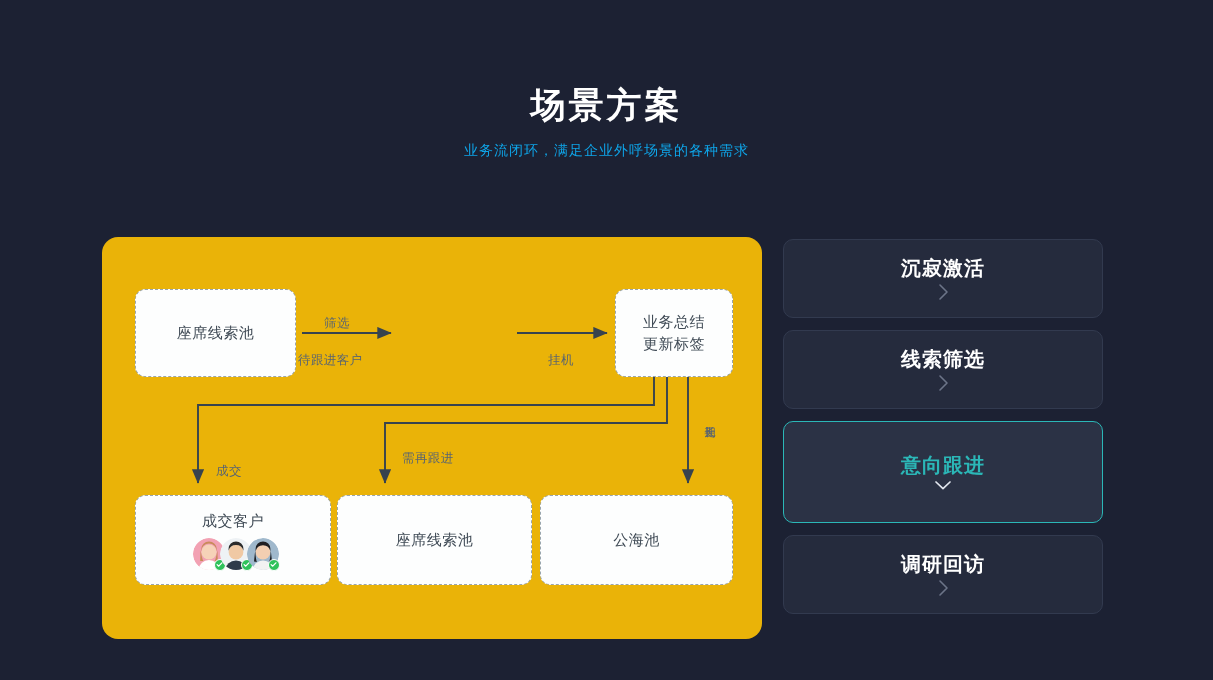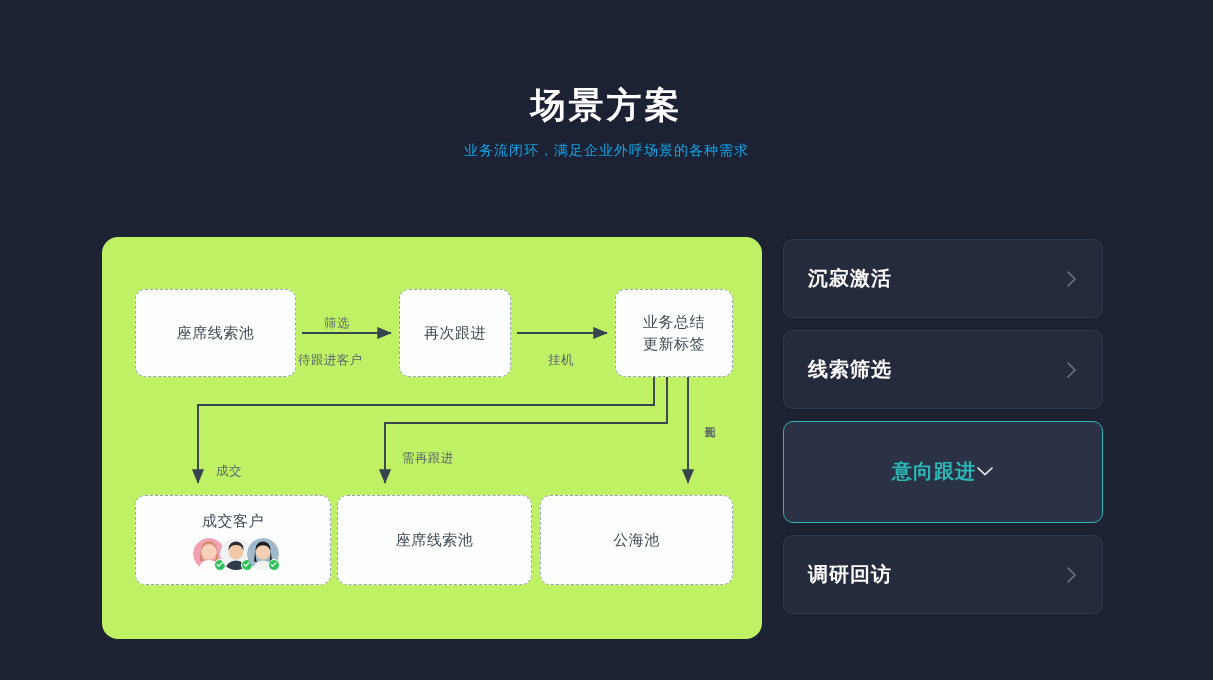--- a/index.html
+++ b/index.html
@@ -20,21 +20,21 @@
   }
   .page-subtitle {
     margin-top: 16px;
     font-size: 14px; color: #0ea5e9; letter-spacing: 1px;
   }
 
   
   .diagram-panel {
     position: absolute; left: 102px; top: 205px;
     width: 660px; height: 402px;
-    background: #bef264; border-radius: 16px;
+    background: #eab308; border-radius: 16px;
   }
   .node {
     position: absolute;
     background: #fdfefe;
     border: 1.4px dashed #9aa6ae;
     border-radius: 10px;
     display: flex; flex-direction: column;
     align-items: center; justify-content: center;
     color: #3f4a55; font-size: 15px; line-height: 1.45;
     letter-spacing: .5px;
@@ -93,21 +93,21 @@
     position: relative;
     background: #252b3d;
     border: 1px solid #323a4f;
     border-radius: 10px;
     margin-bottom: 12px;
     padding: 22px 24px;
     min-height: 79px;
     display: flex; flex-direction: column; justify-content: center;
   }
   .side-card.collapsed { height: 79px; }
-  .side-card .row { display: flex; align-items: center; justify-content: space-between; }
+  .side-card .row { display: flex; align-items: center; justify-content: space-between; flex-direction: column; }
   .side-card .label {
     font-size: 20px; font-weight: bold; color: #ffffff; letter-spacing: 1px;
   }
   .side-card .chev { color: #6c7488; display: flex; align-items: center; }
   .side-card .chev svg { width: 13px; height: 20px; }
 
   .side-card.active {
     background: #2b3245;
     border: 1px solid #2bb7b7;
     padding: 20px 24px 22px 24px;
@@ -152,23 +152,20 @@
         <path d="M565,140 L565,186 L283,186 L283,246" marker-end="url(#arw)"></path>
 
         <path d="M586,140 L586,246" marker-end="url(#arw)"></path>
       </g>
     </svg>
 
     <div class="node n-lead-top">
       <span class="node-title ln">座席线索池</span>
     </div>
 
-    <div class="node n-followup">
-      <span class="node-title ln">再次跟进</span>
-    </div>
 
     <div class="node n-summary">
       <span class="node-title ln">业务总结</span>
       <span class="node-title ln">更新标签</span>
     </div>
 
     <div class="node n-deal">
       <span class="node-title deal-title">成交客户</span>
       <span class="avatars">
         <span class="avatar">

